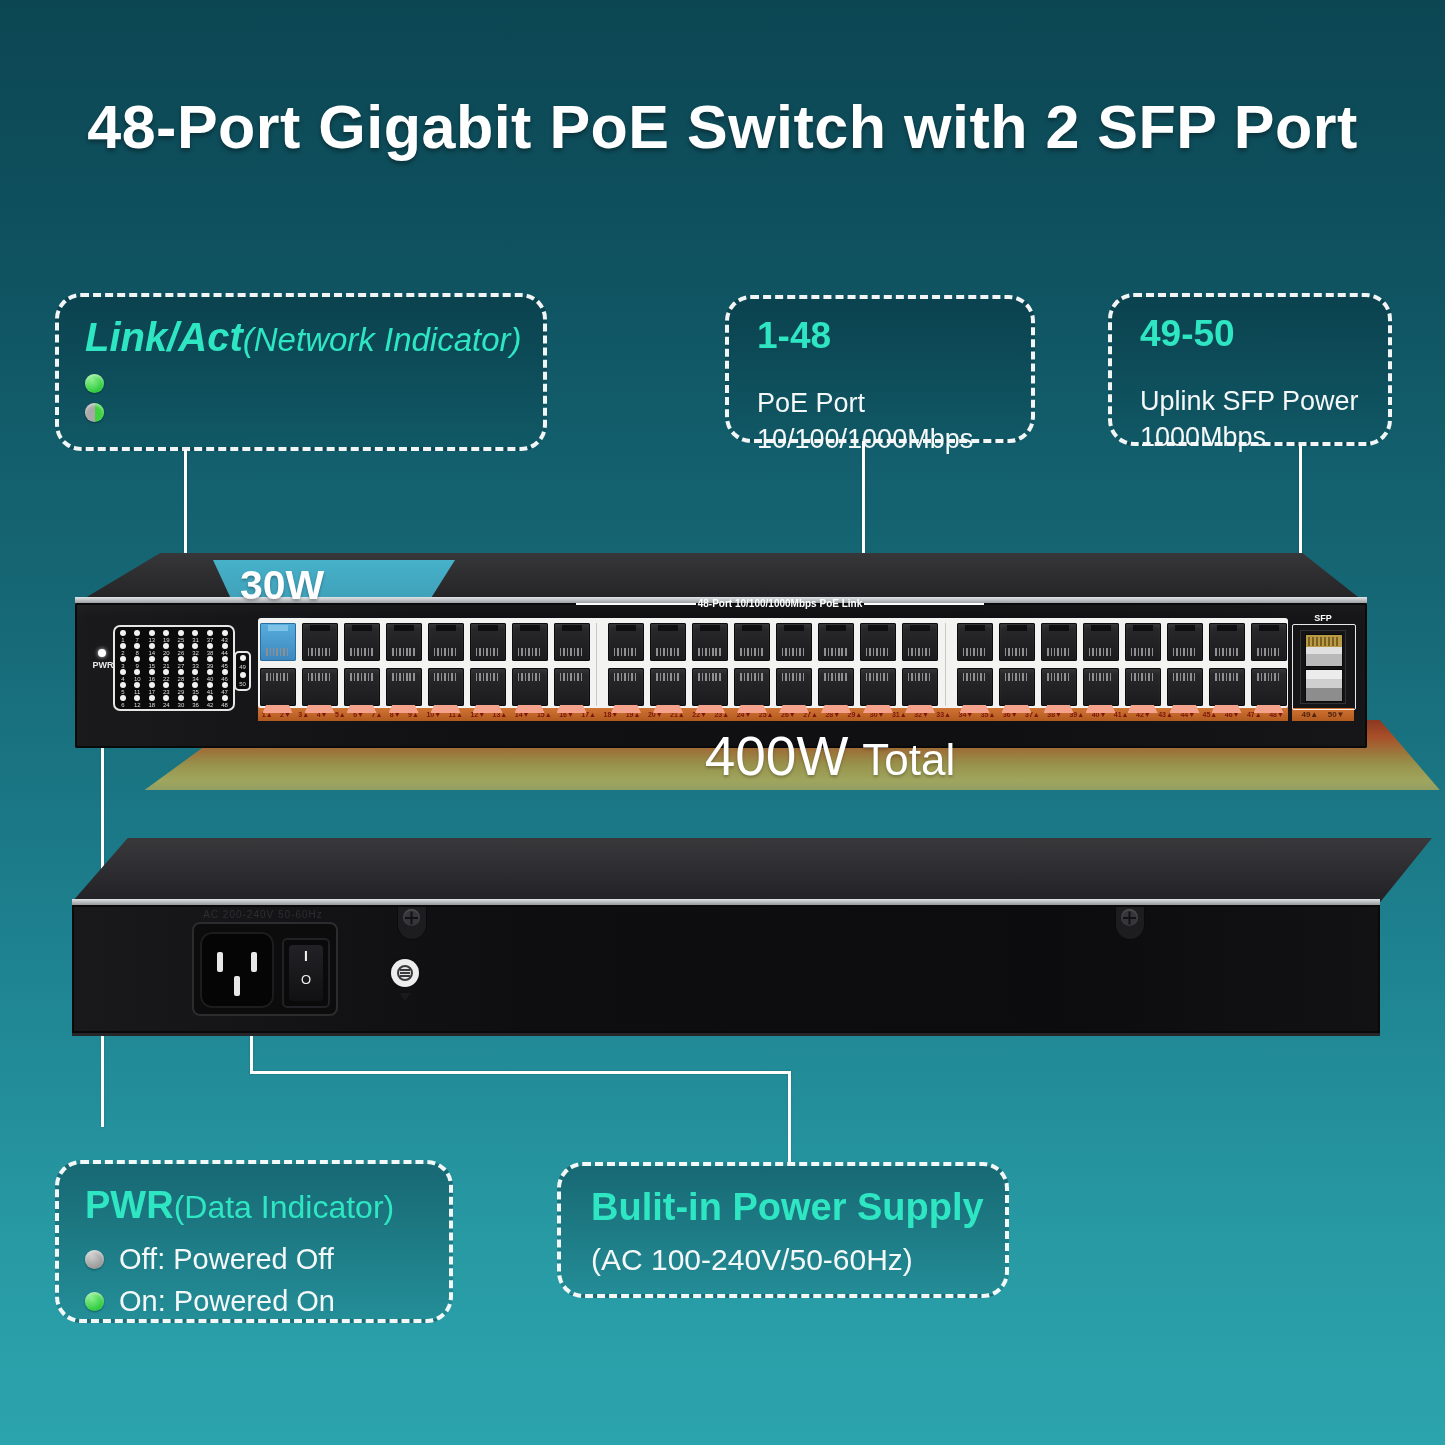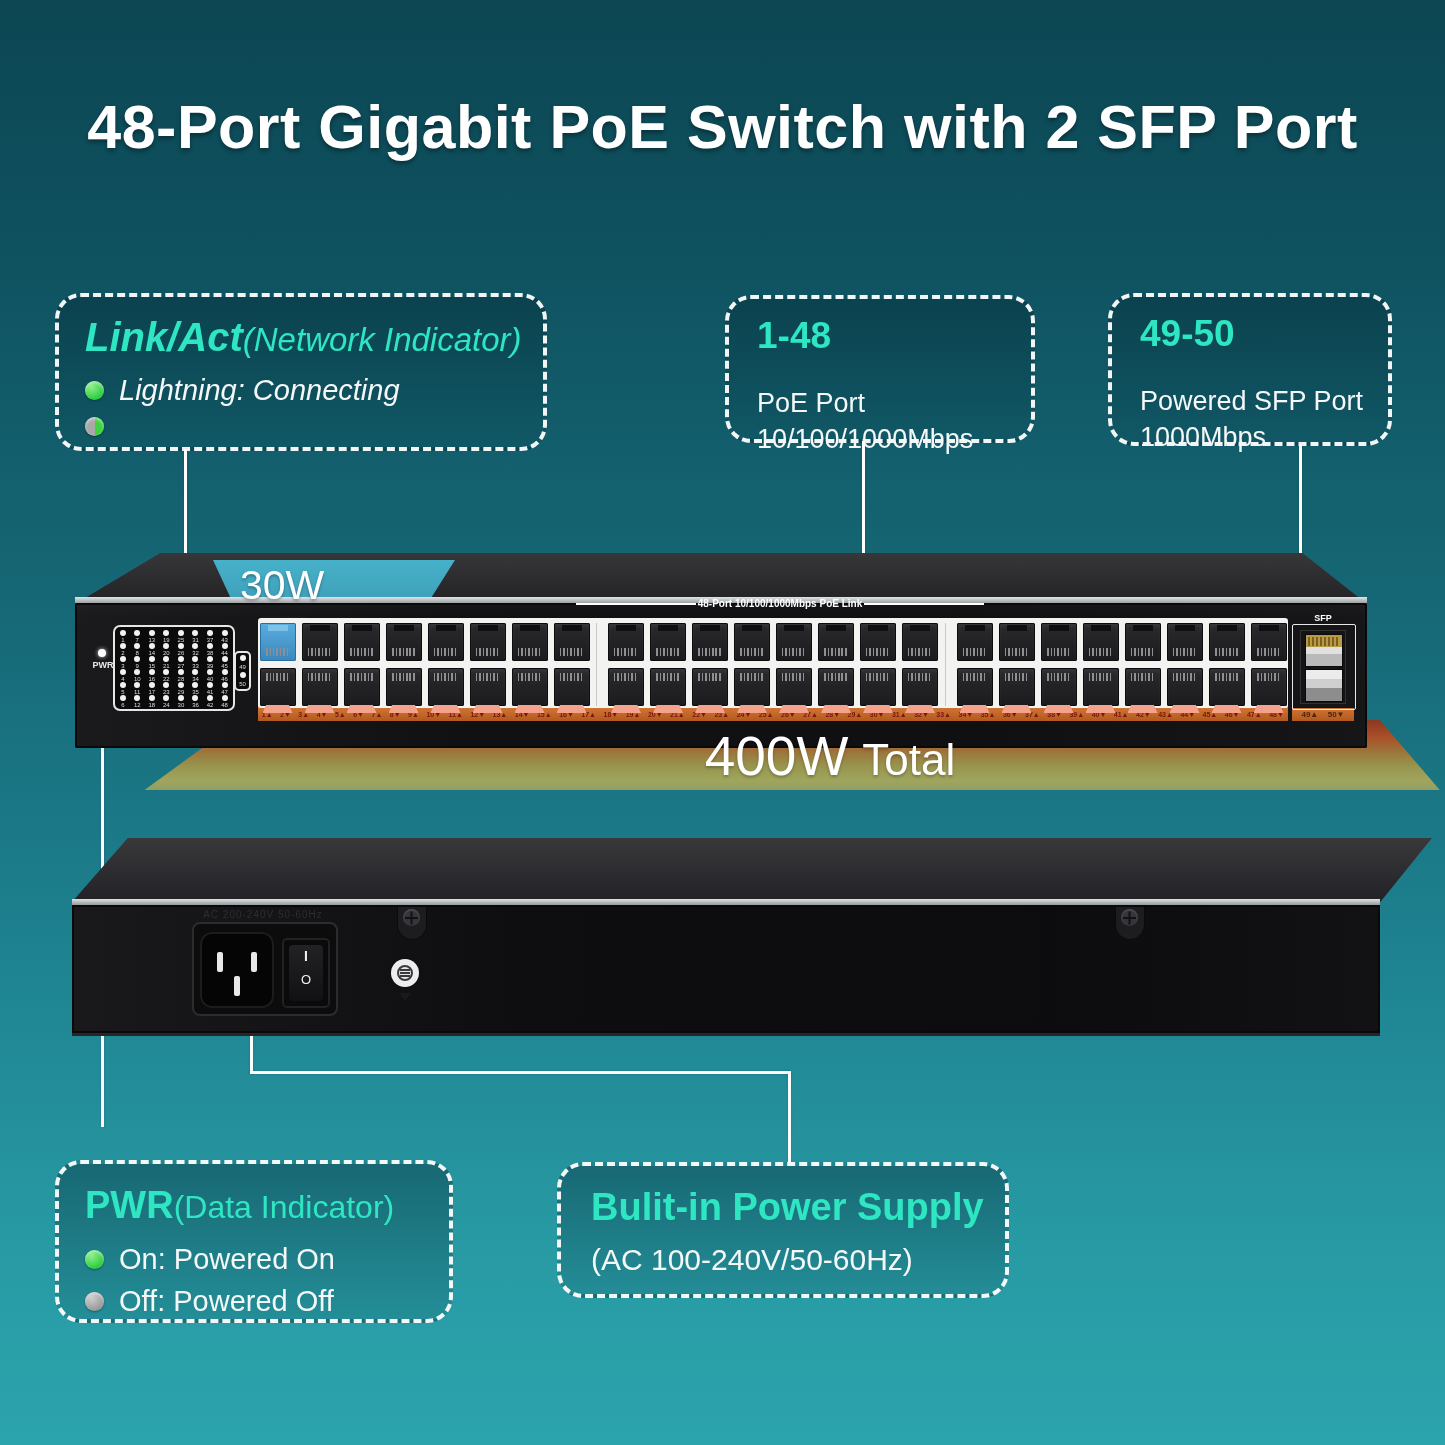--- a/index.html
+++ b/index.html
@@ -107,21 +107,21 @@
   .sfp-slot{position:absolute;left:4px;width:36px;height:31px;border:1px solid #0a0a0a;}
   .sfp-slot.s1{top:3px;background:linear-gradient(180deg,#b99a45 0 40%,#e0e0e0 40% 62%,#b9b9b9 62% 100%);}
   .sfp-slot.s1::after{content:"";position:absolute;left:2px;right:2px;top:2px;height:9px;
     background:repeating-linear-gradient(90deg,#7c5f22 0 2px,transparent 2px 4px);}
   .sfp-slot.s2{top:38px;background:linear-gradient(180deg,#ececec 0 30%,#cfcfcf 30% 58%,#8d8d8d 58% 100%);}
 
   
   .cyan-tri{left:213px;top:560px;width:242px;height:146px;
     background:linear-gradient(180deg,rgba(72,188,214,.92),rgba(50,148,185,.72));
     clip-path:polygon(0 0,100% 0,62% 100%,28% 100%);}
-  .w30{left:240px;top:562px;width:130px;color:#fff;font-size:41px;font-weight:normal;text-shadow:0 2px 3px rgba(0,0,0,.3);}
+  .w30{left:240px;top:562px;width:130px;color:#fff;font-size:41px;font-weight:bold;text-shadow:0 2px 3px rgba(0,0,0,.3);}
 
   
   .beam{left:140px;top:720px;width:1305px;height:70px;
     background:linear-gradient(180deg,rgba(148,52,26,.93) 0%,rgba(180,76,34,.93) 24%,rgba(170,118,52,.9) 46%,rgba(165,150,70,.9) 64%,rgba(178,172,88,.88) 86%,rgba(172,168,92,.82) 100%);
     clip-path:polygon(7.7% 0,95% 0,99.6% 100%,0.35% 100%);}
   .w400{left:560px;top:724px;width:540px;text-align:center;color:#fff;text-shadow:0 2px 3px rgba(0,0,0,.25);}
   .w400 .big{font-size:55px;font-weight:normal;}
   .w400 .small{font-size:44px;font-weight:normal;margin-left:14px;}
 
   
@@ -158,40 +158,39 @@
 
 <div class="stage">
 
   <div class="abs title">48-Port Gigabit PoE Switch with 2 SFP Port</div>
 
   <div class="abs callout box-linkact">
     <span class="co-title">Link/Act</span><span class="co-sub">(Network Indicator)</span>
     <div class="bullets">
       <div class="bullet">
         <span class="dot dot-green"></span>
-        <span>Lightning: Connecting</span>
       </div>
       <div class="bullet">
         <span class="dot dot-half"></span>
       </div>
     </div>
   </div>
 
   <div class="abs callout box-poe">
     <span class="co-title">1-48</span>
     <div class="lines">
       <div class="co-line">PoE Port</div>
       <div class="co-line">10/100/1000Mbps</div>
     </div>
   </div>
 
   <div class="abs callout box-sfp">
     <span class="co-title">49-50</span>
     <div class="lines">
-      <div class="co-line">Powered SFP Port</div>
+      <div class="co-line">Uplink SFP Power</div>
       <div class="co-line">1000Mbps</div>
     </div>
   </div>
 
   <div class="abs cline" style="left:184px;top:449px;width:3px;height:179px;"></div>
   <div class="abs cline" style="left:862px;top:441px;width:3px;height:167px;"></div>
   <div class="abs cline" style="left:1299px;top:444px;width:3px;height:172px;"></div>
   <div class="abs cline" style="left:101px;top:670px;width:3px;height:457px;"></div>
   <div class="abs cline" style="left:250px;top:1012px;width:3px;height:62px;"></div>
   <div class="abs cline" style="left:250px;top:1071px;width:541px;height:3px;"></div>
@@ -619,27 +618,27 @@
       <div class="io-o">O</div>
     </div>
   </div>
   <div class="abs gnd"></div>
   <div class="abs gnd-mark"></div>
 
   <div class="abs callout box-pwr">
     <span class="co-title">PWR</span><span class="co-sub">(Data Indicator)</span>
     <div class="bullets">
       <div class="bullet">
+        <span class="dot dot-grey"></span>
+        <span>Off: Powered Off</span>
+      </div>
+      <div class="bullet">
         <span class="dot dot-green"></span>
         <span>On: Powered On</span>
       </div>
-      <div class="bullet">
-        <span class="dot dot-grey"></span>
-        <span>Off: Powered Off</span>
-      </div>
     </div>
   </div>
 
   <div class="abs callout box-psu">
     <div class="co-title">Bulit-in Power Supply</div>
     <div class="co-line">(AC 100-240V/50-60Hz)</div>
   </div>
 
 </div>
 

